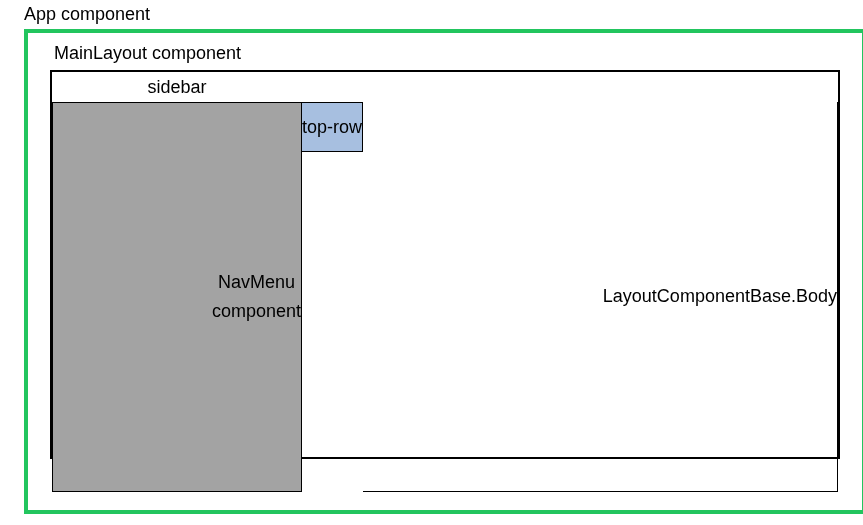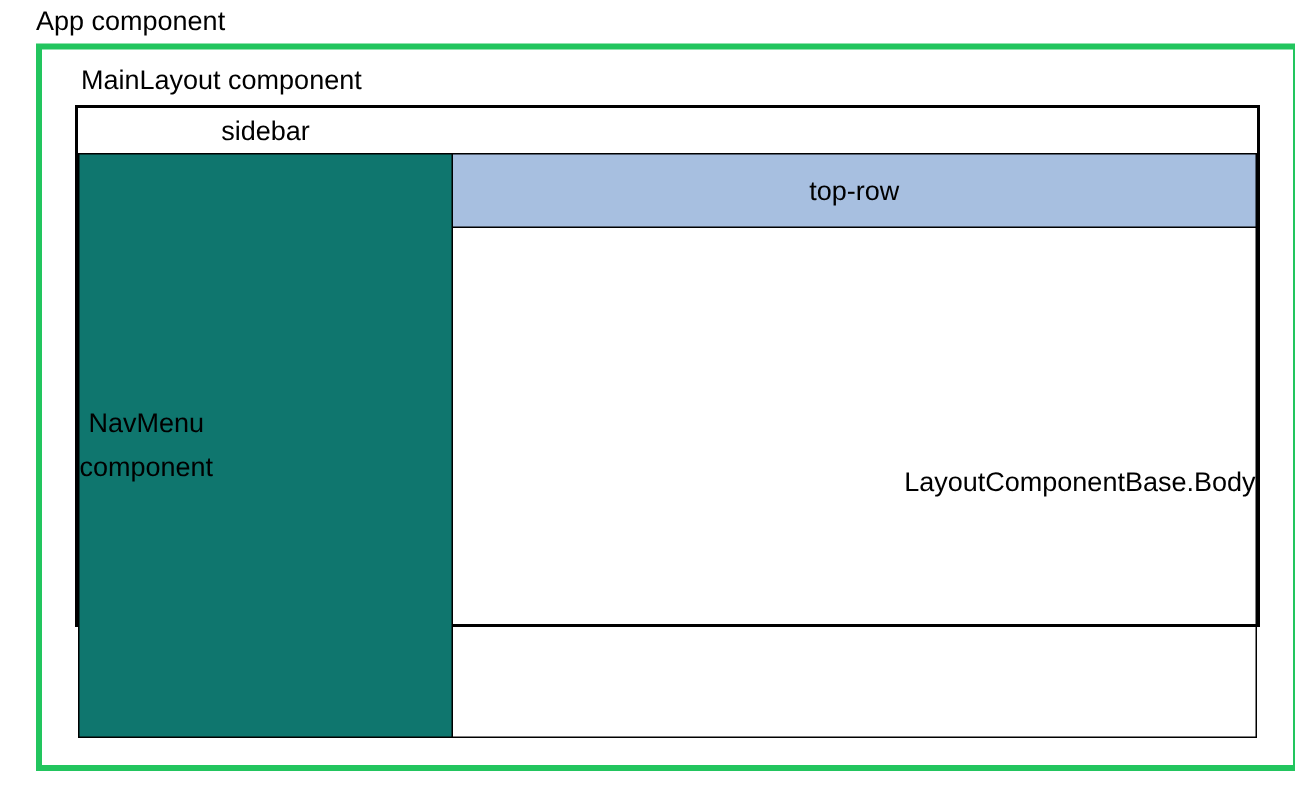--- a/index.html
+++ b/index.html
@@ -31,21 +31,21 @@
       padding-top: 10px;
       padding-left: 22px;
       padding-right: 22px;
     }
     .mainlayout-label {
       margin-bottom: 6px;
       margin-left: 4px;
     }
     .mainlayout-box {
       border: 2px solid #000;
-      height: 348px;
+      height: 389px;
     }
     .header-row {
       display: flex;
       height: 30px;
     }
     .sidebar-header {
       width: 250px;
       display: flex;
       align-items: center;
       justify-content: center;
@@ -56,31 +56,31 @@
       align-items: center;
       justify-content: center;
     }
     .content-row {
       display: flex;
       height: 390px;
     }
     .sidebar-box {
       width: 250px;
       border: 1px solid #000;
-      background: #0f766e;
+      background: #a3a3a3;
       display: flex;
       align-items: center;
-      justify-content: flex-start;
+      justify-content: flex-end;
       text-align: center;
       line-height: 1.6;
     }
     .main-col {
       flex: 1;
       display: flex;
-      flex-direction: column;
+      flex-direction: row;
     }
     .toprow-box {
       height: 50px;
       border: 1px solid #000;
       border-left: none;
       background: #a7bfe0;
       display: flex;
       align-items: center;
       justify-content: center;
     }

